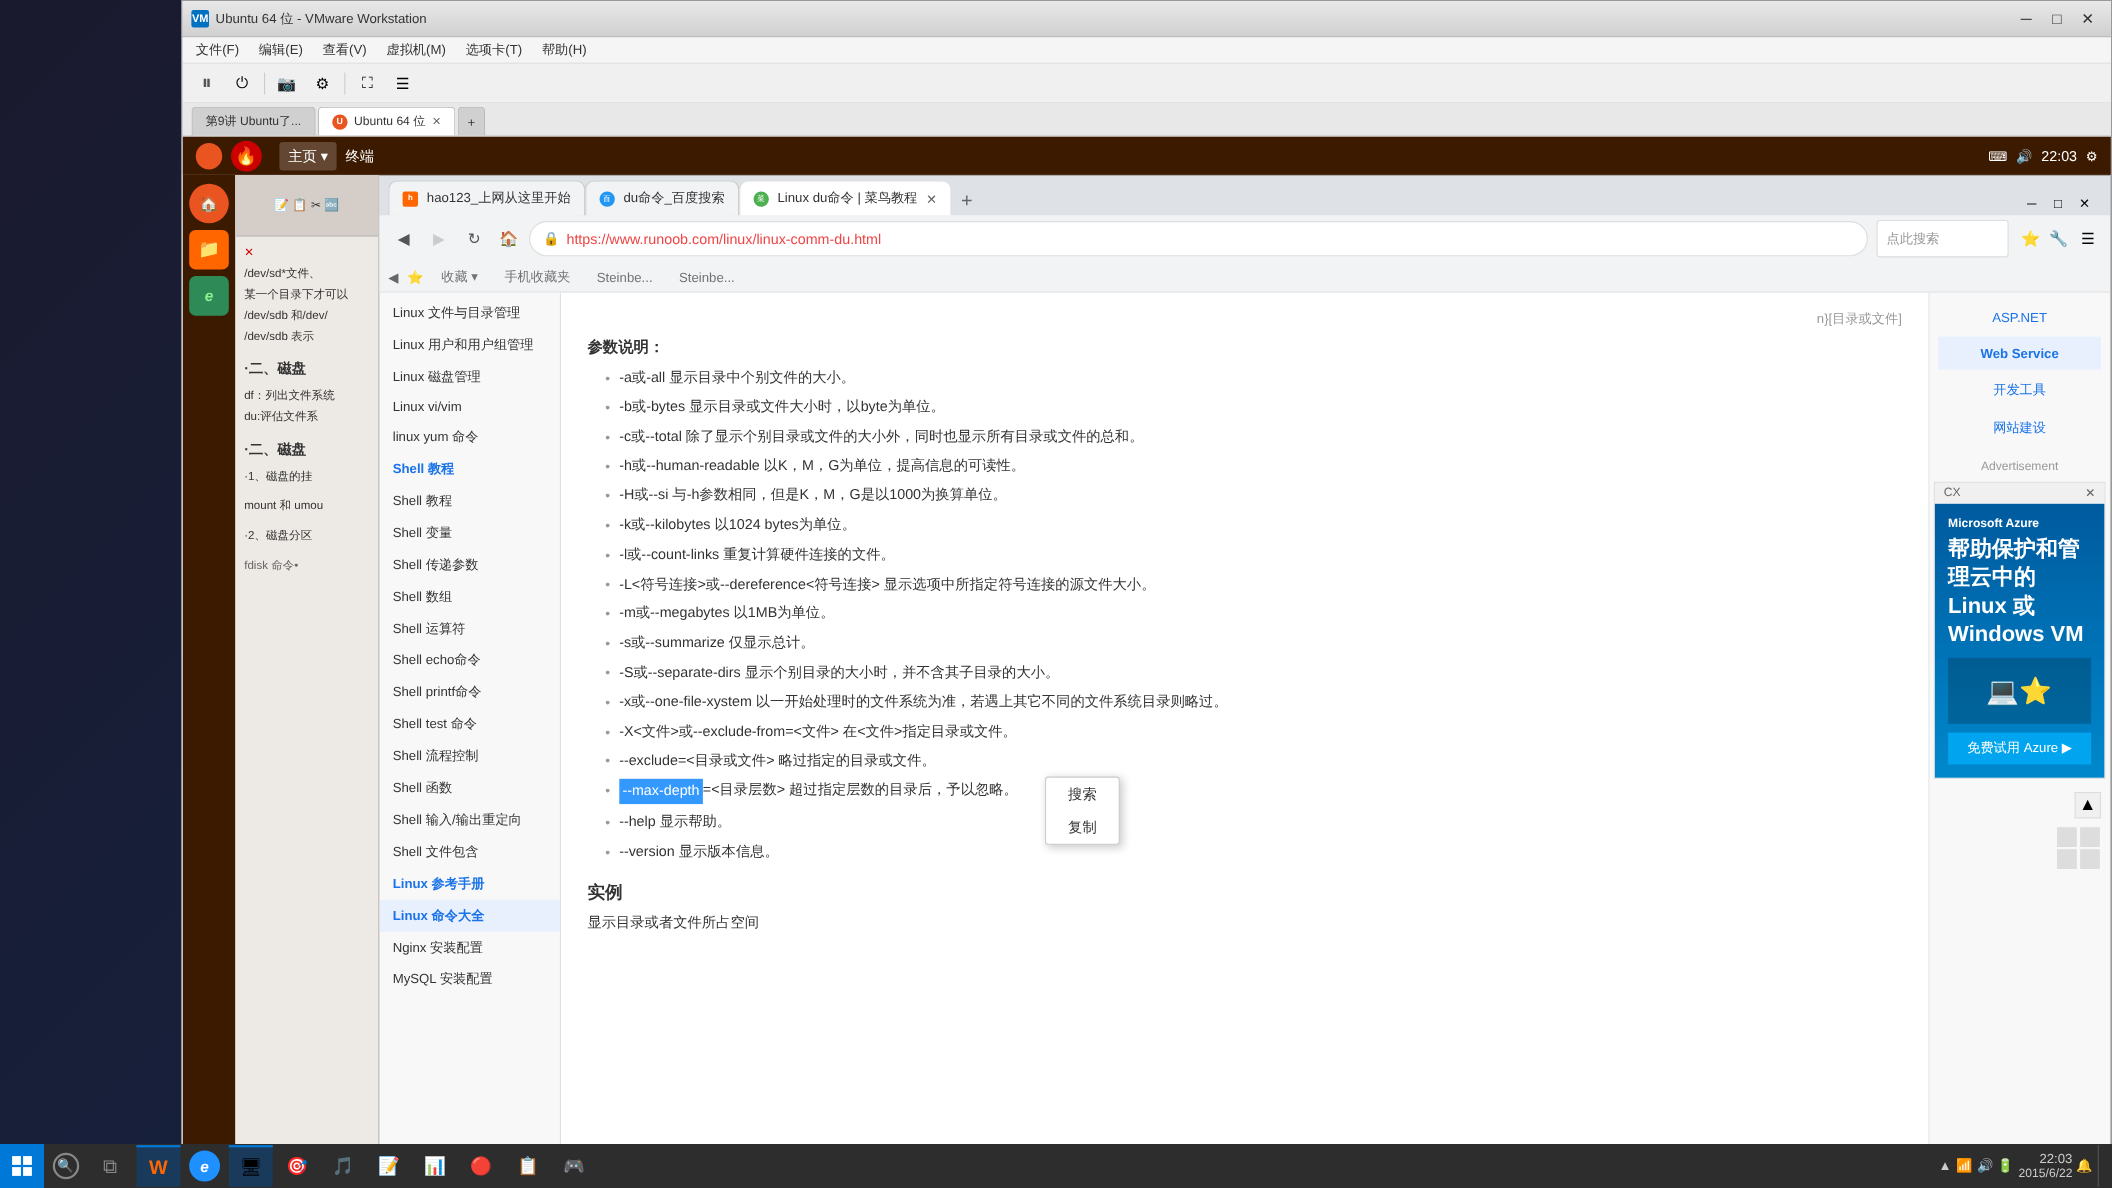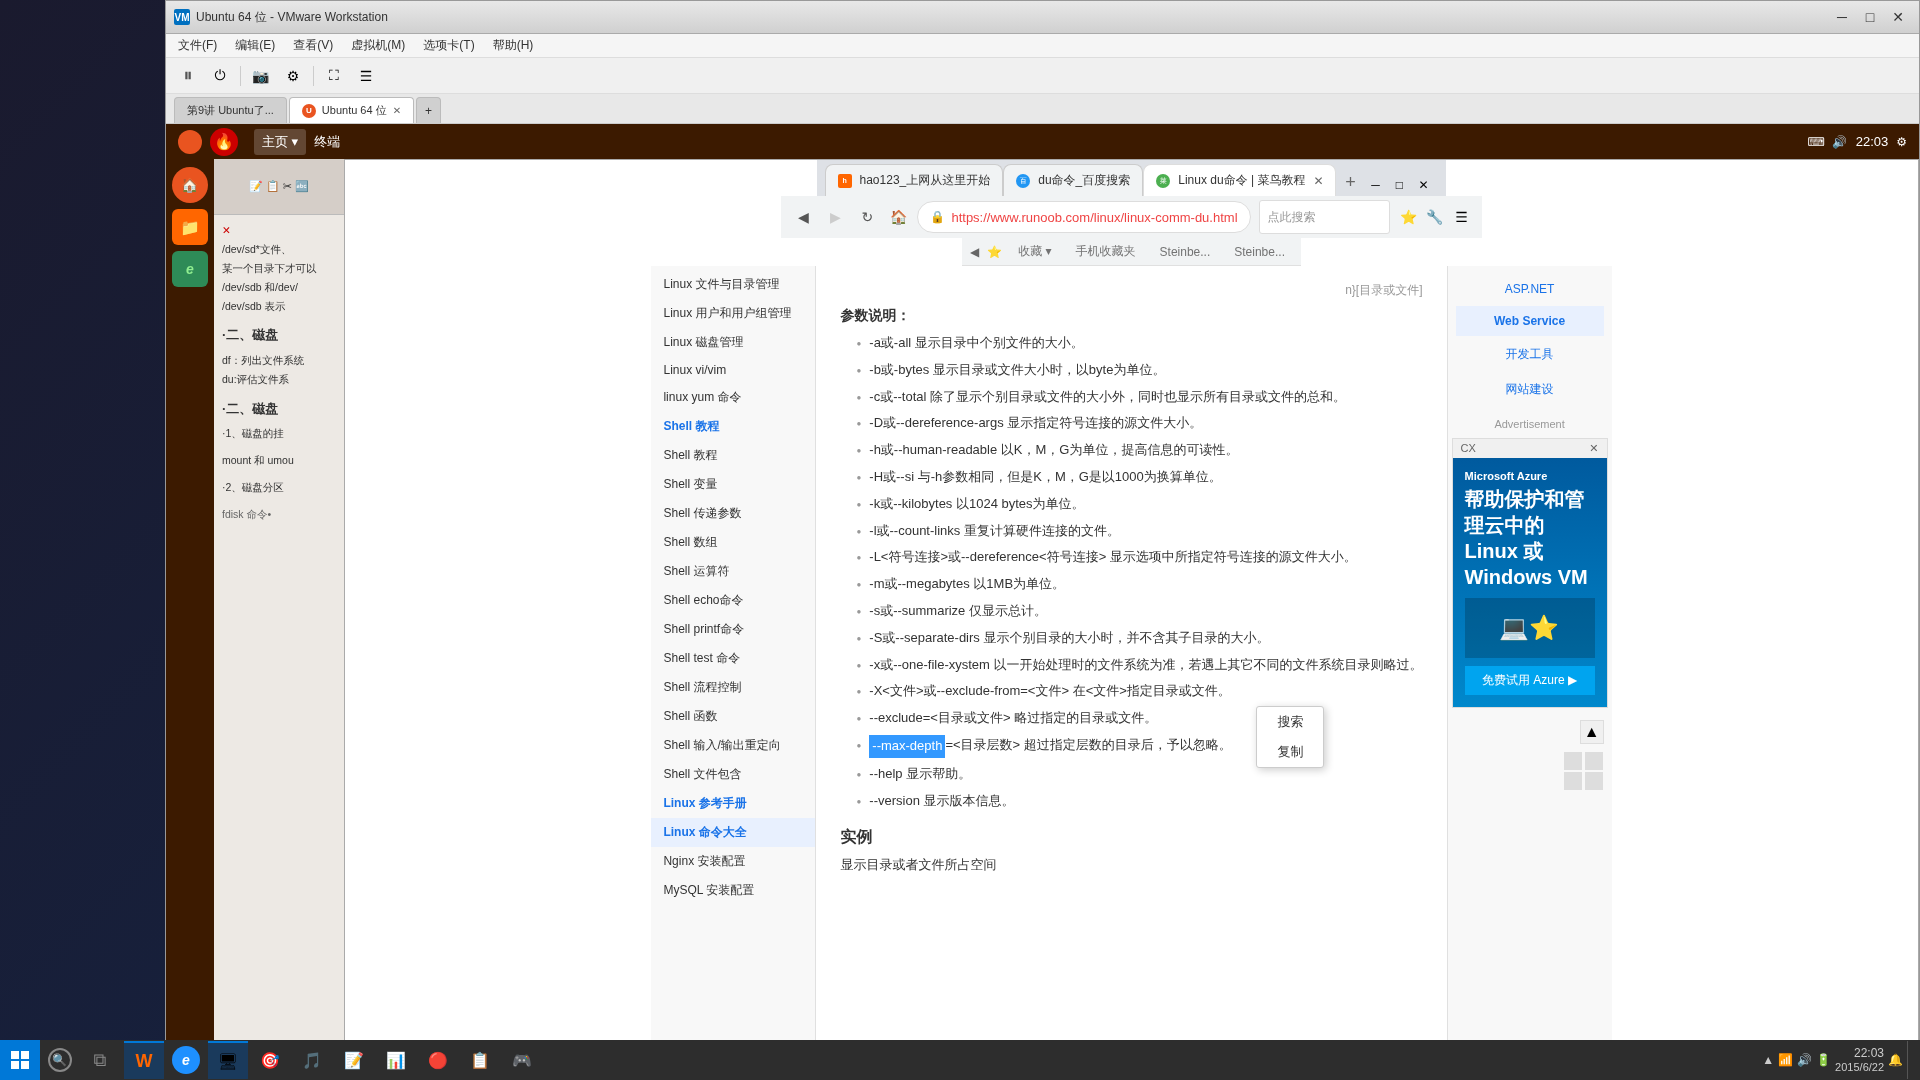--- a/index.html
+++ b/index.html
@@ -243,21 +243,21 @@
             <div>·1、磁盘的挂</div>
             <div style="height:8px;"></div>
             <div>mount 和 umou</div>
             <div style="height:8px;"></div>
             <div>·2、磁盘分区</div>
             <div style="height:8px;"></div>
             <div style="color:#666;">fdisk 命令•</div>
           </div>
         </div>
 
-        <div class="browser-window" style="margin:0;box-shadow:none;border:1px solid #aaa;align-items:center;">
+        <div class="browser-window" style="margin:0;box-shadow:none;border:1px solid #aaa;">
 
           <div class="browser-tabs-bar" style="padding-left:8px;">
             <div class="browser-tab">
               <div class="browser-tab-favicon" style="background:#ff6600;border-radius:2px;">
                 <span style="font-size:7px;font-weight:bold;">h</span>
               </div>
               <span class="browser-tab-title">hao123_上网从这里开始</span>
             </div>
             <div class="browser-tab">
               <div class="browser-tab-favicon" style="background:#2196F3;">
@@ -283,21 +283,21 @@
 
           <div class="browser-toolbar">
             <div class="browser-nav-btn">◀</div>
             <div class="browser-nav-btn" style="color:#ccc;">▶</div>
             <div class="browser-nav-btn">↻</div>
             <div class="browser-nav-btn">🏠</div>
             <div class="browser-address-bar">
               <span style="font-size:12px;margin-right:6px;color:#555;">🔒</span>
               <span class="browser-address-url">https://www.runoob.com/linux/linux-comm-du.html</span>
             </div>
-            <div style="width:131px;height:28px;border:1px solid #ddd;border-radius:3px;display:flex;align-items:center;padding:16px 8px;font-size:12px;color:#999;background:#fff;margin-left:4px;">
+            <div style="width:120px;height:28px;border:1px solid #ddd;border-radius:3px;display:flex;align-items:center;padding:16px 8px;font-size:12px;color:#999;background:#fff;margin-left:4px;">
               <span>点此搜索</span>
             </div>
 
             <div style="display:flex;gap:2px;margin-left:4px;">
               <div style="width:24px;height:24px;cursor:pointer;display:flex;align-items:center;justify-content:center;font-size:14px;">⭐</div>
               <div style="width:24px;height:24px;cursor:pointer;display:flex;align-items:center;justify-content:center;font-size:14px;">🔧</div>
               <div style="width:24px;height:24px;cursor:pointer;display:flex;align-items:center;justify-content:center;font-size:14px;">☰</div>
             </div>
           </div>
 
@@ -340,21 +340,20 @@
             <div class="browser-main" style="position:relative;">
 
               <div style="font-size:12px;color:#999;margin-bottom:8px;text-align:right;">n}[目录或文件]</div>
 
               <div class="param-section">
                 <div class="param-title">参数说明：</div>
 
                 <div class="param-item">-a或-all 显示目录中个别文件的大小。</div>
                 <div class="param-item">-b或-bytes 显示目录或文件大小时，以byte为单位。</div>
                 <div class="param-item">-c或--total 除了显示个别目录或文件的大小外，同时也显示所有目录或文件的总和。</div>
-                <div class="param-item">-D或--dereference-args 显示指定符号连接的源文件大小。</div>
                 <div class="param-item">-h或--human-readable 以K，M，G为单位，提高信息的可读性。</div>
                 <div class="param-item">-H或--si 与-h参数相同，但是K，M，G是以1000为换算单位。</div>
                 <div class="param-item">-k或--kilobytes 以1024 bytes为单位。</div>
                 <div class="param-item">-l或--count-links 重复计算硬件连接的文件。</div>
                 <div class="param-item">-L&lt;符号连接&gt;或--dereference&lt;符号连接&gt; 显示选项中所指定符号连接的源文件大小。</div>
                 <div class="param-item">-m或--megabytes 以1MB为单位。</div>
                 <div class="param-item">-s或--summarize 仅显示总计。</div>
                 <div class="param-item">-S或--separate-dirs 显示个别目录的大小时，并不含其子目录的大小。</div>
                 <div class="param-item">-x或--one-file-xystem 以一开始处理时的文件系统为准，若遇上其它不同的文件系统目录则略过。</div>
                 <div class="param-item">-X&lt;文件&gt;或--exclude-from=&lt;文件&gt; 在&lt;文件&gt;指定目录或文件。</div>

